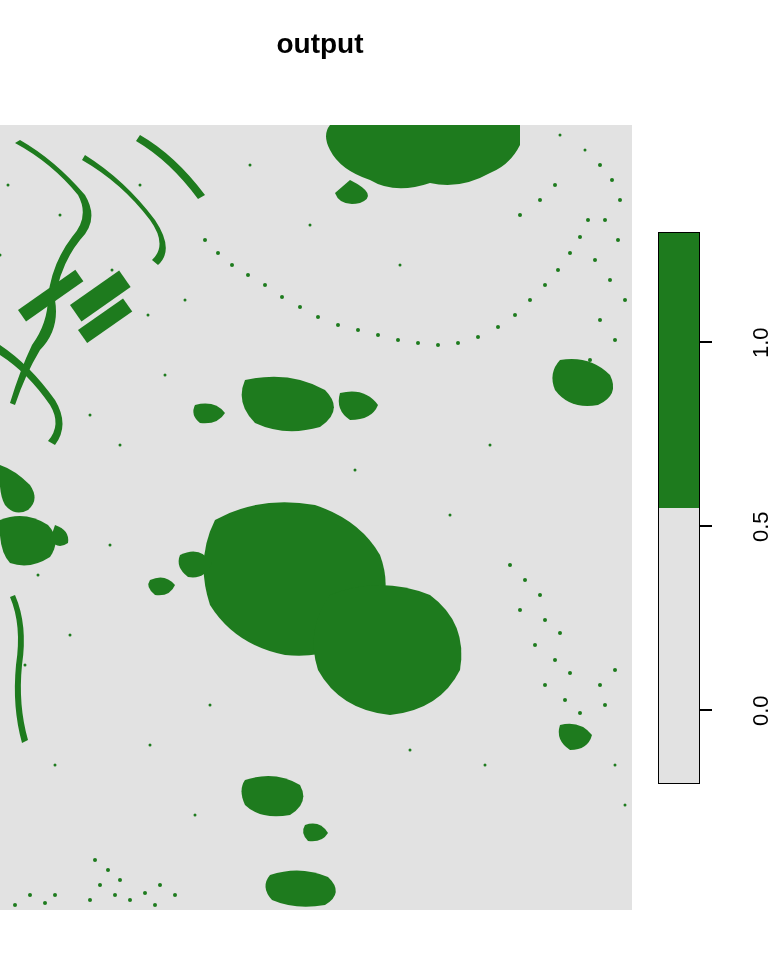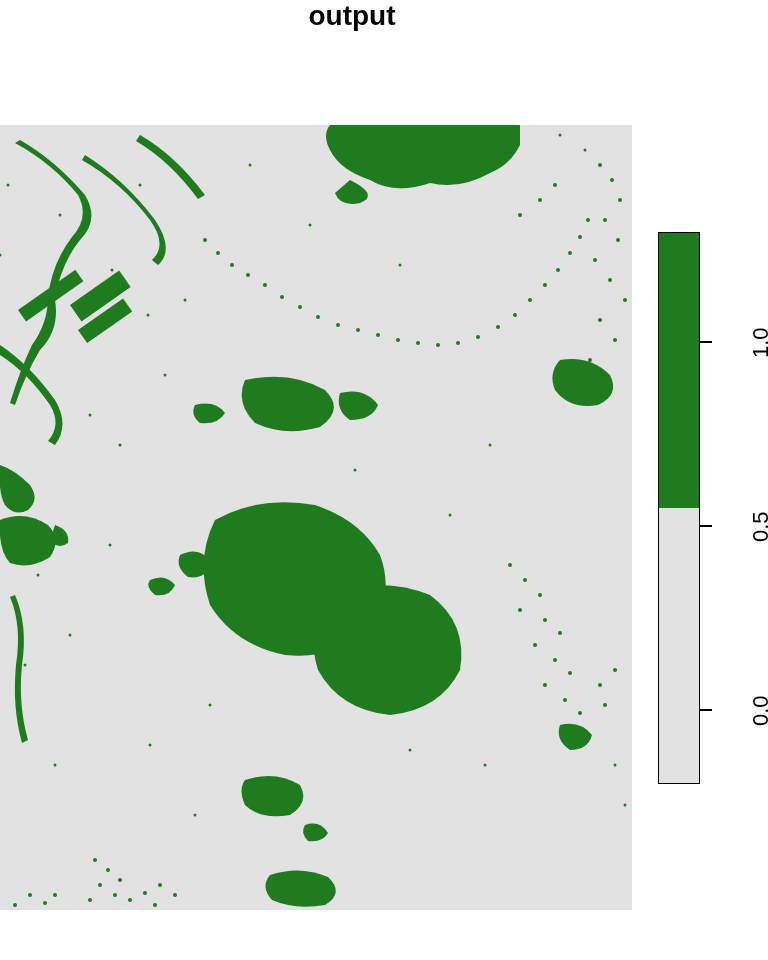--- a/index.html
+++ b/index.html
@@ -12,27 +12,26 @@
     overflow: hidden;
   }
   .wrap {
     position: relative;
     width: 768px;
     height: 960px;
   }
   .title {
     position: absolute;
     left: 0;
-    top: 0;
+    top: 28px;
     width: 640px;
     text-align: center;
     font-weight: 700;
     font-size: 28px;
     color: #000;
-    padding-left: 32px;
   }
   .plot {
     position: absolute;
     left: 0px;
     top: 125px;
     width: 632px;
     height: 785px;
     background: #e2e2e2;
   }
   .plot svg { display: block; }

